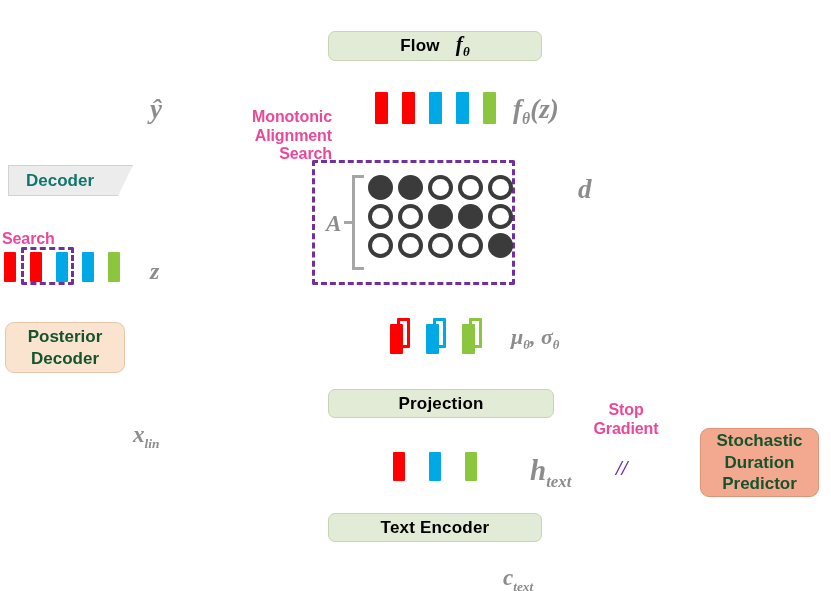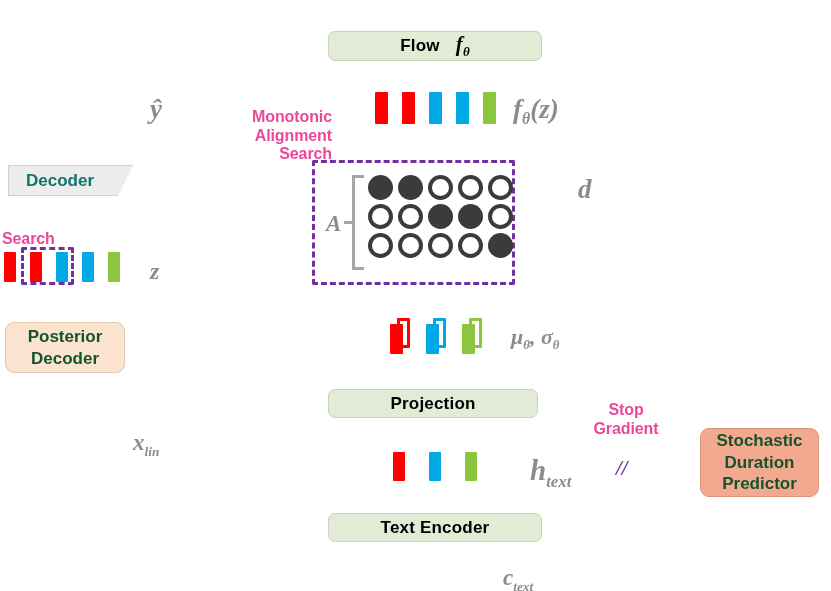--- a/index.html
+++ b/index.html
@@ -290,25 +290,25 @@
       <div class="bar-outline" style="left: 43px; top: 0px; width: 13px; height: 30px; border-color: rgb(0, 168, 230);"></div>
       <div class="bar" style="left: 36px; top: 6px; width: 13px; height: 30px; background: rgb(0, 168, 230);"></div>
       <div class="bar-outline" style="left: 79px; top: 0px; width: 13px; height: 30px; border-color: rgb(140, 198, 63);"></div>
       <div class="bar" style="left: 72px; top: 6px; width: 13px; height: 30px; background: rgb(140, 198, 63);"></div>
     </div>
 
   <div class="abs mathlabel" style="left:511px; top:326px; font-size:22px;">
     <span>μ</span><sub>θ</sub><span>, σ</span><sub>θ</sub>
   </div>
 
-  <div class="abs proc-box" style="left:328px; top:389px; width:210px; height:29px;">
+  <div class="abs proc-box" style="left:328px; top:389px; width:226px; height:29px;">
     <span>Projection</span>
   </div>
 
-  <div class="abs mathlabel" style="left:133px; top:423px; font-size:23px;margin-top:8px;">
+  <div class="abs mathlabel" style="left:133px; top:423px; font-size:23px;">
     <span>x</span><sub>lin</sub>
   </div>
 
   <div class="abs" id="htext-bars" style="left:393px; top:452px; width:90px; height:32px;">
       <div class="bar" style="left: 0px; top: 0px; width: 12px; height: 29px; background: rgb(255, 0, 0);"></div>
       <div class="bar" style="left: 36px; top: 0px; width: 12px; height: 29px; background: rgb(0, 168, 230);"></div>
       <div class="bar" style="left: 72px; top: 0px; width: 12px; height: 29px; background: rgb(140, 198, 63);"></div>
     </div>
 
   <div class="abs mathlabel" style="left:530px; top:456px; font-size:29px;">

